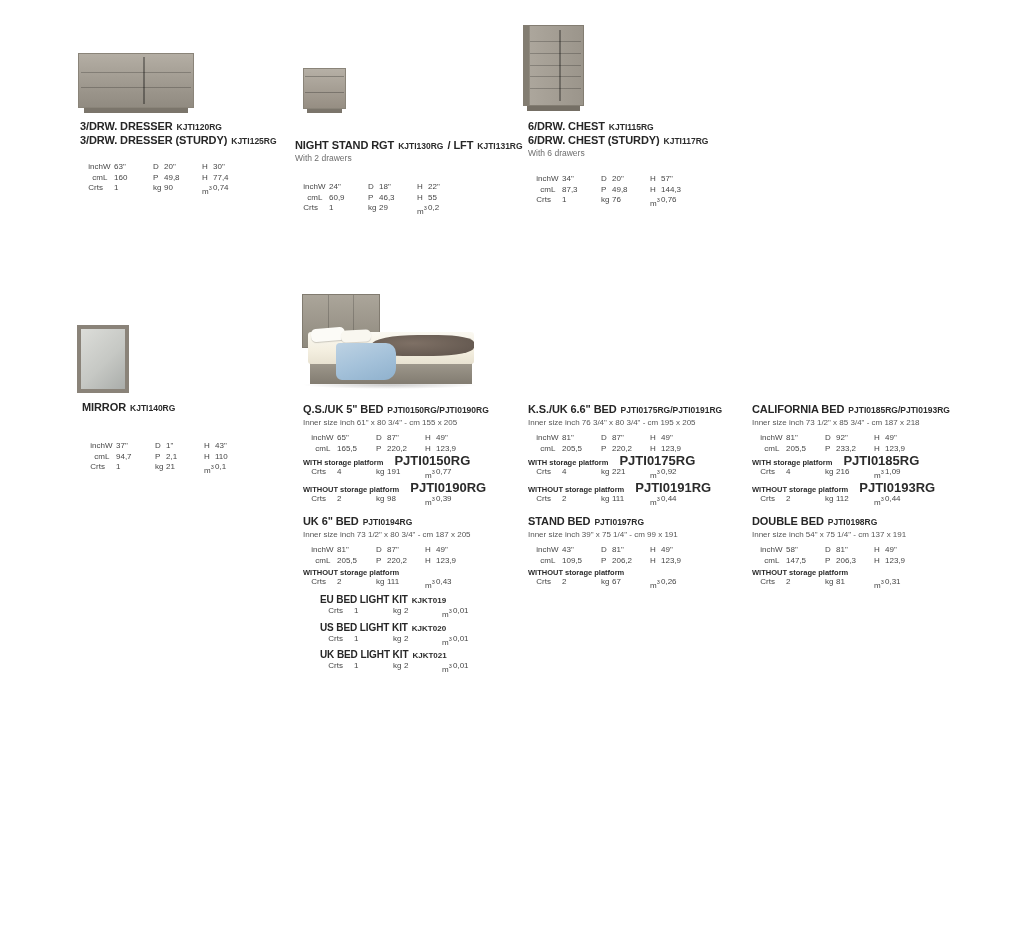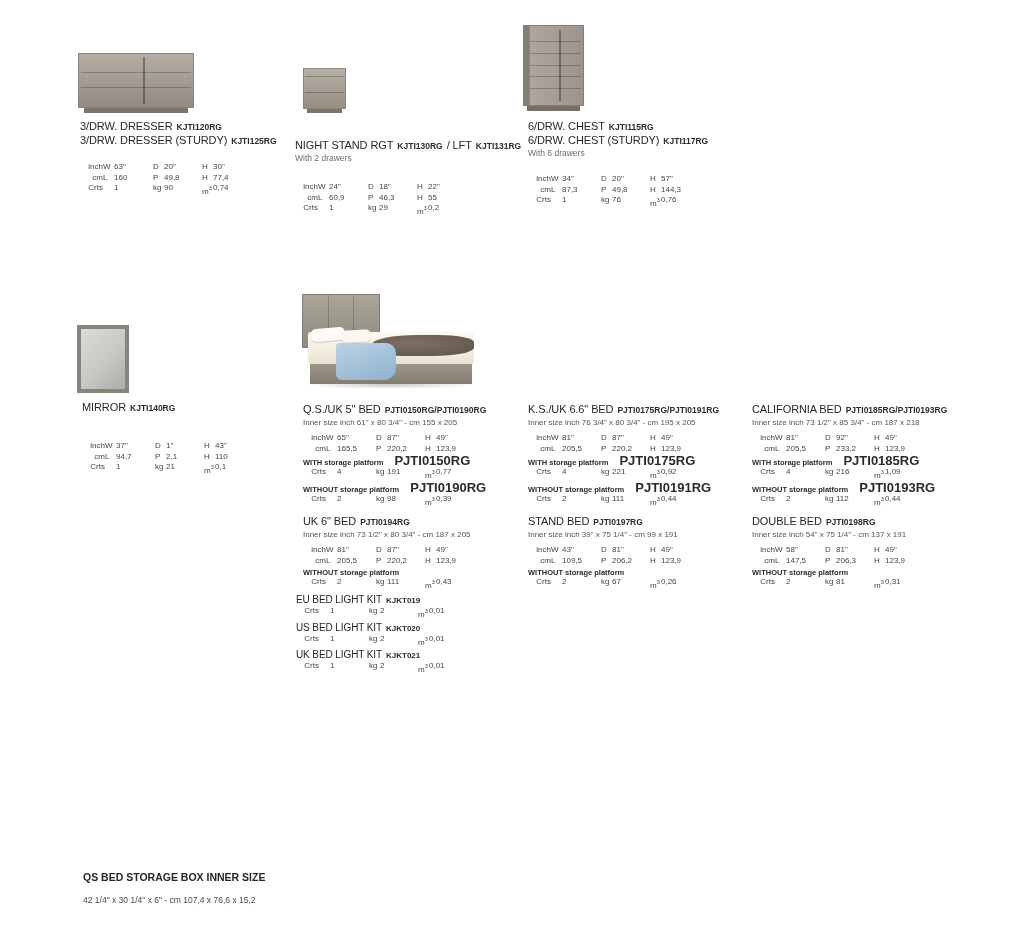--- a/index.html
+++ b/index.html
@@ -13,21 +13,21 @@
   .card-chest{left:528px;top:119px;}
   .card-mirror{left:82px;top:400px;}
   .card-qs-bed{left:303px;top:402px;}
   .card-ks-bed{left:528px;top:402px;}
   .card-cal-bed{left:752px;top:402px;}
   .card-uk6-bed{left:303px;top:514px;}
   .card-twin-bed{left:528px;top:514px;}
   .card-double-bed{left:752px;top:514px;}
 
   .title-line{line-height:12px;white-space:nowrap;}
-  .tname{font-weight:normal;font-size:11px;letter-spacing:-0.1px;color:#262626;}
+  .tname{font-weight:bold;font-size:11px;letter-spacing:-0.1px;color:#262626;}
   .tcode{font-weight:bold;font-size:8.5px;color:#2c2c2c;}
   .title-line span + span{margin-left:4px;}
   .note{font-size:8.5px;line-height:10px;color:#6e6e6e;margin-top:1px;}
   .inner{font-size:8px;line-height:10px;color:#565656;margin-top:2px;}
   .blocks{margin-top:5px;}
   .card-dresser .blocks{margin-top:15px;}
   .card-nightstand .blocks{margin-top:19px;}
   .card-chest .blocks{margin-top:16px;}
   .card-mirror .blocks{margin-top:27px;}
 
@@ -36,21 +36,21 @@
   .spec-row .sc{display:flex;}
   .spec-row .sc:nth-of-type(2){width:50px;}
   .spec-row .sc:nth-of-type(3){width:49px;}
   .spec-row .pre{display:inline-block;width:11px;}
   .spec-row sup{font-size:5.5px;}
 
   .subhead{font-weight:bold;font-size:7.5px;line-height:9px;margin-top:2px;color:#2b2b2b;white-space:nowrap;}
   .subhead .shcode{font-size:13px;margin-left:11px;}
 
   
-  .kit{position:absolute;left:296px;}
+  .kit{position:absolute;left:320px;}
   .kit .tname{font-size:10px;}
   .kit .tcode{font-size:8px;}
   .kit .title-line{line-height:10px;}
   .kit-0{top:593px;} .kit-1{top:621px;} .kit-2{top:648px;}
 
   
   .footnote{position:absolute;white-space:nowrap;}
   .fn-0{left:83px;top:871px;} .fn-1{left:308px;top:871px;}
   .fn-title{font-weight:bold;font-size:10.5px;line-height:12px;color:#262626;}
   .fn-size{font-size:8.5px;color:#4a4a4a;margin-top:12px;}
@@ -768,18 +768,14 @@
             <span class="val">2</span>
           </span>
           <span class="sc">
             <span class="pre">m<sup>3</sup></span>
             <span class="val">0,01</span>
           </span>
         </div>
       </div>
     </div>
 
-  <div class="footnote fn-0">
-    <div class="fn-title">QS BED STORAGE BOX INNER SIZE</div>
-    <div class="fn-size">42 1/4" x 30 1/4" x 6" - cm 107,4 x 76,6 x 15,2</div>
-  </div>
 
 </div>
 
 </body></html>

